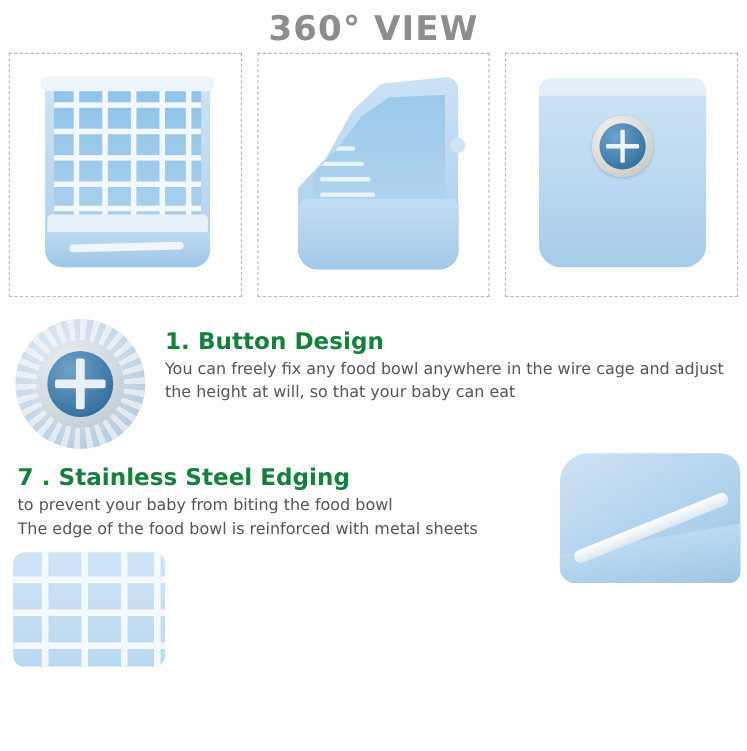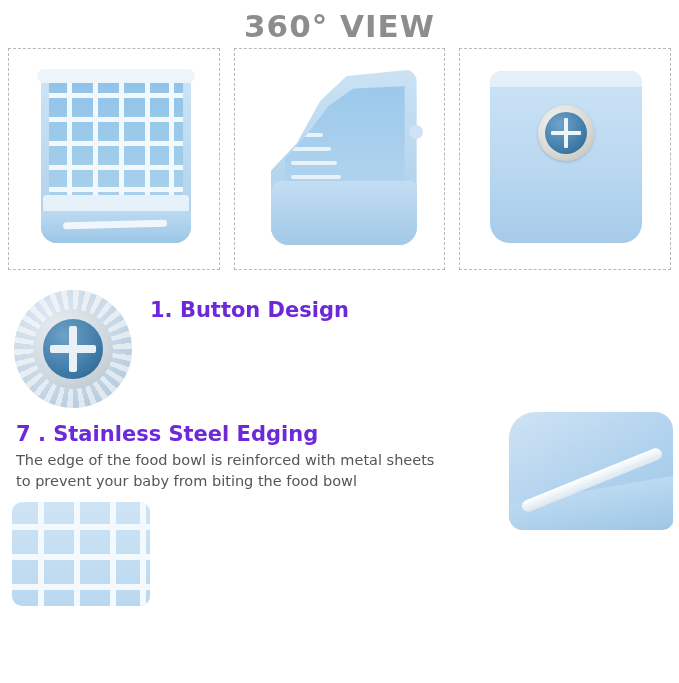--- a/index.html
+++ b/index.html
@@ -184,21 +184,21 @@
   }
   .feature {
     position: relative;
     display: flex;
     align-items: flex-start;
   }
   .f-text h3 {
     margin: 0 0 4px 0;
     font-size: 21px;
     font-weight: bold;
-    color: #6d28d9;
+    color: #15803d;
   }
   .f-text p {
     margin: 0;
     font-size: 14.5px;
     line-height: 1.45;
     color: #555;
   }
 
   
   #feature1 { padding: 12px 12px 0 14px; }
@@ -346,32 +346,33 @@
   <div class="feature" id="feature1">
     <div class="circle-btn">
       <div class="notch-ring"></div>
       <div class="inner-disc"></div>
       <div class="blue-disc"></div>
       <div class="cross-h"></div>
       <div class="cross-v"></div>
     </div>
     <div class="f-text">
       <h3>1. Button Design</h3>
+      <p>You can freely fix any food bowl anywhere in the wire cage and adjust the height at will, so that your baby can eat</p>
     </div>
   </div>
 
   <div class="feature" id="feature2">
     <div class="steel-blob">
       <div class="lip"></div>
       <div class="edge"></div>
     </div>
     <div class="f-text">
       <h3>7 . Stainless Steel Edging</h3>
+      <p>to prevent your baby from biting the food bowl</p>
       <p>The edge of the food bowl is reinforced with metal sheets</p>
-      <p>to prevent your baby from biting the food bowl</p>
     </div>
   </div>
 
   <div class="feature" id="feature3">
     <div class="grid-blob">
       <div class="gv" style="left:26px"></div>
       <div class="gv" style="left:62px"></div>
       <div class="gv" style="left:98px"></div>
       <div class="gv" style="left:128px"></div>
       <div class="gh" style="top:22px"></div>

